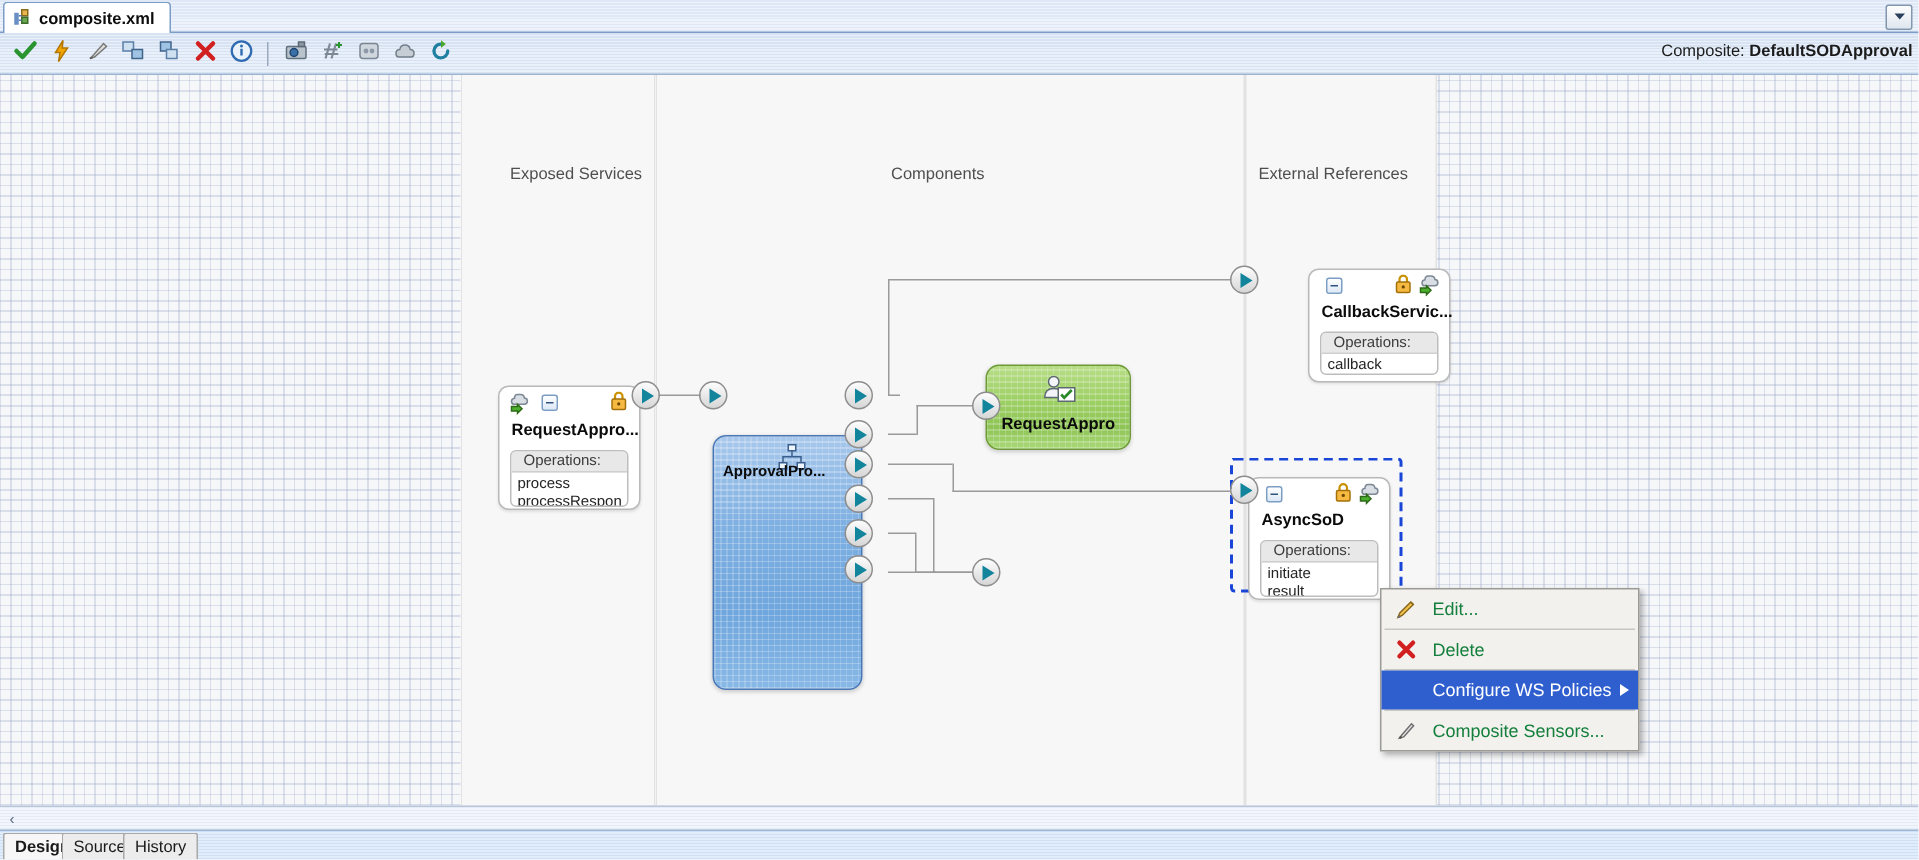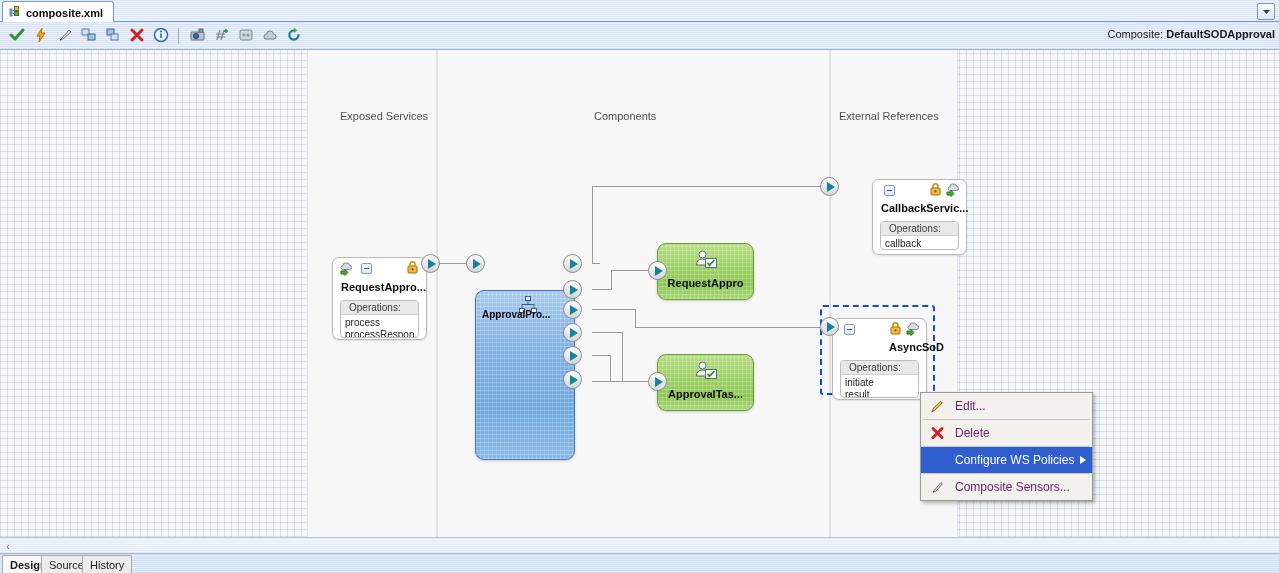--- a/index.html
+++ b/index.html
@@ -174,21 +174,21 @@
   }
 
   
   .menu{
     position:absolute;background:#f2f1ee;
     border:1px solid #9b9b95;box-shadow:2px 2px 4px rgba(0,0,0,.30);
     z-index:40;box-sizing:border-box;
   }
   .mi{
     position:relative;height:26px;display:flex;align-items:center;
-    font-size:12px;color:#701a75;padding-left:34px;padding-right:18px;
+    font-size:12px;color:#15803d;padding-left:34px;padding-right:18px;
     white-space:nowrap;box-sizing:border-box;
   }
   .mi.sel{background:#2f5fce;color:#ffffff;}
   .mi .mico{
     position:absolute;left:8px;top:50%;transform:translateY(-50%);
     width:17px;height:17px;display:flex;align-items:center;justify-content:center;
   }
   .mi .arrow{
     position:absolute;right:6px;top:50%;transform:translateY(-50%);
     width:0;height:0;border-top:4px solid transparent;border-bottom:4px solid transparent;
@@ -459,31 +459,20 @@
           <rect x="11.5" y="8.5" width="11" height="9" fill="#ffffff" stroke="#5d6873"></rect>
           <path d="M13.5 13 L15.5 15.2 L20.5 10" stroke="#2a8a2a" stroke-width="1.8" fill="none"></path>
         </svg>
       </span>
       <div class="task-title">RequestAppro</div>
     </div>
     <div class="port" style="left:648px;top:211px;">
         <span class="pin"></span>
       </div>
 
-    <div class="task" style="left:657px;top:304px;">
-      <span style="position:absolute;left:36px;top:6px;">
-        <svg width="25" height="22" viewBox="0 0 25 22">
-          <circle cx="8.5" cy="4.5" r="3.5" fill="#f2f4f7" stroke="#5d6873"></circle>
-          <path d="M2.5 15 Q2.5 9 8.5 9 Q14.5 9 14.5 15 Z" fill="#f2f4f7" stroke="#5d6873"></path>
-          <rect x="11.5" y="8.5" width="11" height="9" fill="#ffffff" stroke="#5d6873"></rect>
-          <path d="M13.5 13 L15.5 15.2 L20.5 10" stroke="#2a8a2a" stroke-width="1.8" fill="none"></path>
-        </svg>
-      </span>
-      <div class="task-title">ApprovalTas...</div>
-    </div>
     <div class="port" style="left:648px;top:322px;">
         <span class="pin"></span>
       </div>
 
     <div class="svcbox" style="left:832px;top:129px;width:95px;height:76px;margin-left:40px;">
       <div class="hdr">
         <div class="minus-box" style="left:11px;top:5px;"></div>
         <span style="position:absolute;left:57px;top:3px;">
           <svg width="11" height="13" viewBox="0 0 11 13">
             <path d="M3 5 V3.3 A2.5 2.5 0 0 1 8 3.3 V5" stroke="#c99100" stroke-width="1.5" fill="none"></path>
@@ -520,21 +509,21 @@
             <rect x="1" y="5" width="9" height="7" rx="1" fill="#f6b942" stroke="#a3700a"></rect>
             <circle cx="5.5" cy="8.3" r="1.1" fill="#6b4900"></circle>
           </svg>
         </span>
         <span style="position:absolute;left:72px;top:2px;">
           <svg width="19" height="17" viewBox="0 0 19 17">
             <path d="M7 2 Q5 2 5 4.5 Q3 4.7 3 6.6 Q3 8.5 5 8.5 H11.5 Q13.6 8.5 13.6 6.4 Q13.6 4.4 11.6 4.3 Q11.3 2 9 2 Z" fill="#d9dee4" stroke="#7c8894"></path>
             <path d="M2 10 L6 10 L6 8.5 L9 11.5 L6 14.5 L6 13 L2 13 Z" fill="#4caf2d" stroke="#2e6b18"></path>
           </svg>
         </span>
-        <div class="svc-title" style="top:22px;width:90px;margin-left:48px;">AsyncSoD</div>
+        <div class="svc-title" style="top:22px;width:90px;">AsyncSoD</div>
       </div>
       <div class="ops" style="top:41px;height:38px;">
         <div class="ops-hdr">Operations:</div>
         <div class="ops-list">
           <div>initiate</div>
           <div>result</div>
         </div>
       </div>
     </div>
     <div class="port" style="left:820px;top:267px;">

